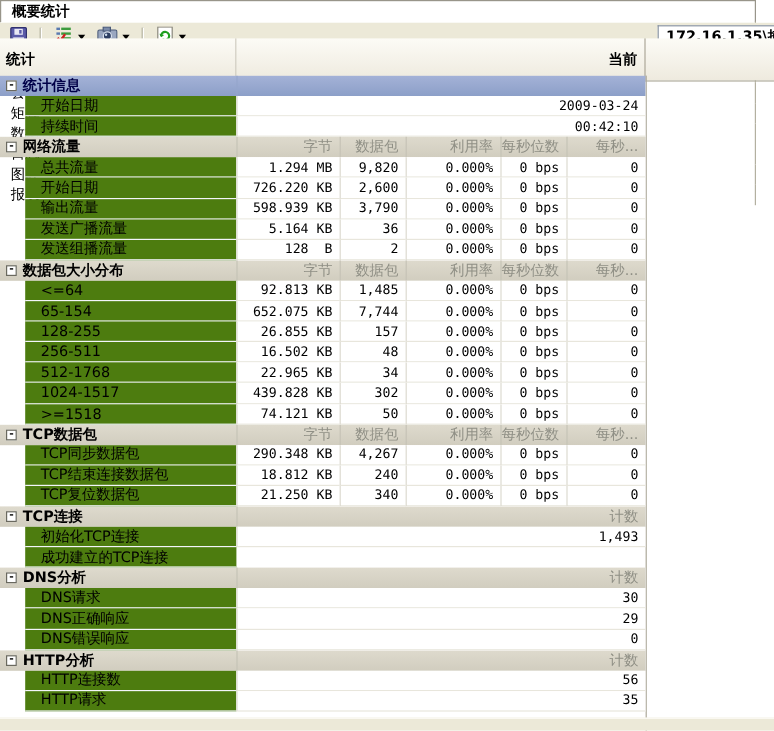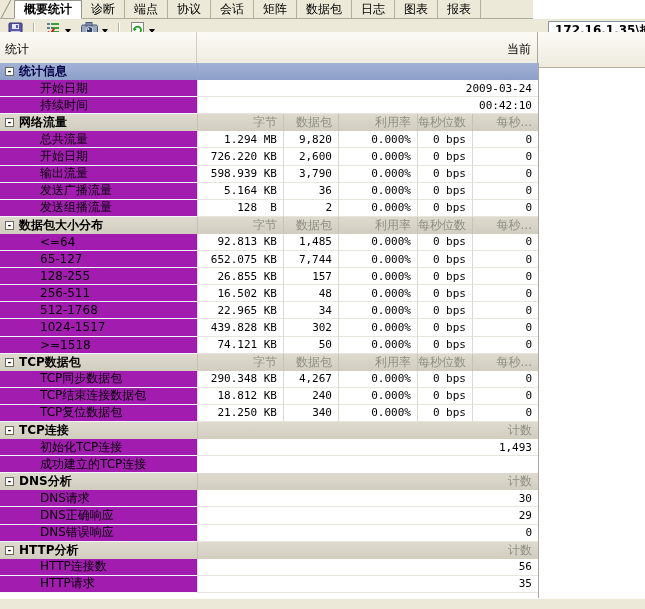--- a/index.html
+++ b/index.html
@@ -1,21 +1,21 @@
 <!DOCTYPE html>
 <html><head>
 <meta charset="utf-8">
 <style>
   html,body{margin:0;padding:0;}
   body{width:645px;height:609px;overflow:hidden;font-family:"DejaVu Sans",sans-serif;}
   #app{position:relative;width:645px;height:609px;overflow:hidden;background:#fff;}
 
   
-  .tabbar{position:absolute;top:0;left:0;width:533px;height:19px;background:#ece9d8;
-    border-bottom:1px solid #aeab9b;display:flex;align-items:stretch;box-sizing:border-box;font-size:12px;}
+  .tabbar{position:absolute;top:0;left:0;width:630px;height:19px;background:#ece9d8;
+    border-bottom:1px solid #aeab9b;display:flex;align-items:stretch;box-sizing:border-box;font-size:12px;flex-direction:column;}
   .tab-lead{width:14px;position:relative;overflow:hidden;}
   .tab-lead::after{content:'';position:absolute;left:5px;top:-4px;width:1px;height:28px;background:#98958a;transform:rotate(28deg);}
   .tab{padding:0 9px;display:flex;align-items:center;border-right:1px solid #b3b0a0;color:#000;cursor:default;white-space:pre;}
   .tab.active{background:#fff;font-weight:bold;border:1px solid #98958a;border-bottom:1px solid #fff;margin-bottom:-1px;}
 
   
   .toolbar{position:absolute;top:19px;left:0;width:645px;height:24px;background:#ece9d8;
     border-bottom:1px solid #b5b29f;box-sizing:border-box;display:flex;align-items:center;padding-left:4px;gap:2px;}
   .tbtn{display:flex;align-items:center;gap:3px;background:transparent;border:1px solid transparent;padding:2px 3px;margin:0;}
   .tsep{width:1px;height:16px;background:#b5b29f;border-right:1px solid #fff;margin:0 4px;}
@@ -23,43 +23,43 @@
 
   
   .adapter-box{position:absolute;left:548px;top:21px;width:120px;height:19px;background:#fff;
     border:1px solid #8a95a2;border-bottom-color:#e9e9e9;border-right-color:#e9e9e9;
     display:flex;align-items:center;padding-left:6px;box-sizing:border-box;
     font-weight:bold;font-size:12px;white-space:pre;overflow:hidden;}
 
   
   .grid-header{position:absolute;top:32px;left:0;width:645px;height:36px;
     background:linear-gradient(#fcfbf6,#eeeade);border-bottom:1px solid #b2af9f;
-    box-sizing:border-box;display:flex;font-size:12px;}
+    box-sizing:border-box;display:flex;font-size:12px;font-weight:bold;}
   .gh-label{width:197px;padding-left:5px;border-right:1px solid #d0cdc1;display:flex;align-items:center;box-sizing:border-box;}
   .gh-value{width:341px;display:flex;align-items:center;justify-content:flex-end;padding-right:6px;
     border-right:1px solid #aca899;box-sizing:border-box;text-align:right;}
 
   
   .rows{position:absolute;top:63px;left:0;width:539px;height:547px;overflow:hidden;
     border-right:1px solid #aca899;box-sizing:border-box;}
   .row{display:grid;grid-template-columns:197px 86px 55px 79px 55px 66px;height:17.1px;box-sizing:border-box;}
   .row.sec.gray{background:linear-gradient(#dedacd,#d1cdbf);}
   .row.sec.blue{background:linear-gradient(#a4b2d7,#8c9fc8);}
   .sec-title{display:flex;align-items:center;font-weight:bold;font-size:12px;padding-left:5px;gap:5px;white-space:pre;}
   .blue .sec-title{color:#000048;}
   .expander{width:9px;height:9px;background:#fff;border:1px solid #6a695f;box-sizing:border-box;
     display:inline-flex;align-items:center;justify-content:center;
     font:bold 9px/5px "DejaVu Sans Mono",monospace;color:#111;flex:0 0 auto;}
   .cell{display:flex;align-items:center;justify-content:flex-end;text-align:right;
     padding-right:6px;white-space:pre;overflow:hidden;box-sizing:border-box;}
   .cell.span{grid-column:2/7;}
   .sub{color:#8f8f85;font-size:12px;border-left:1px solid #c6c3b6;padding-left:16px;}
   .blue .sub{border-left:1px solid #96a6cc;}
-  .lbl{background:#a21caf;padding-left:40px;font-size:12px;display:flex;align-items:center;
-    border-bottom:1px solid #f3f5fa;box-sizing:border-box;white-space:pre;overflow:hidden;}
+  .lbl{background:#4d7c0f;padding-left:13px;font-size:12px;display:flex;align-items:center;
+    border-bottom:1px solid #f3f5fa;box-sizing:border-box;white-space:pre;overflow:hidden;margin-left:21px;}
   .val{font-family:"DejaVu Sans Mono",monospace;font-size:11px;border-left:1px solid #dcdad0;
     border-bottom:1px solid #e8e6dc;background:#fff;color:#000;}
 
   
   .bottom-strip{position:absolute;left:0;top:598px;width:645px;height:11px;background:#ece9d8;border-top:1px solid #fdfcf7;box-sizing:border-box;}
 </style>
 </head>
 <body>
 
 <div id="app">
@@ -209,21 +209,21 @@
       </div>
       <div class="row data">
         <div class="lbl">&lt;=64</div>
         <div class="cell val">92.813 KB</div>
         <div class="cell val">1,485</div>
         <div class="cell val">0.000%</div>
         <div class="cell val">0 bps</div>
         <div class="cell val">0</div>
       </div>
       <div class="row data">
-        <div class="lbl">65-127</div>
+        <div class="lbl">65-154</div>
         <div class="cell val">652.075 KB</div>
         <div class="cell val">7,744</div>
         <div class="cell val">0.000%</div>
         <div class="cell val">0 bps</div>
         <div class="cell val">0</div>
       </div>
       <div class="row data">
         <div class="lbl">128-255</div>
         <div class="cell val">26.855 KB</div>
         <div class="cell val">157</div>

